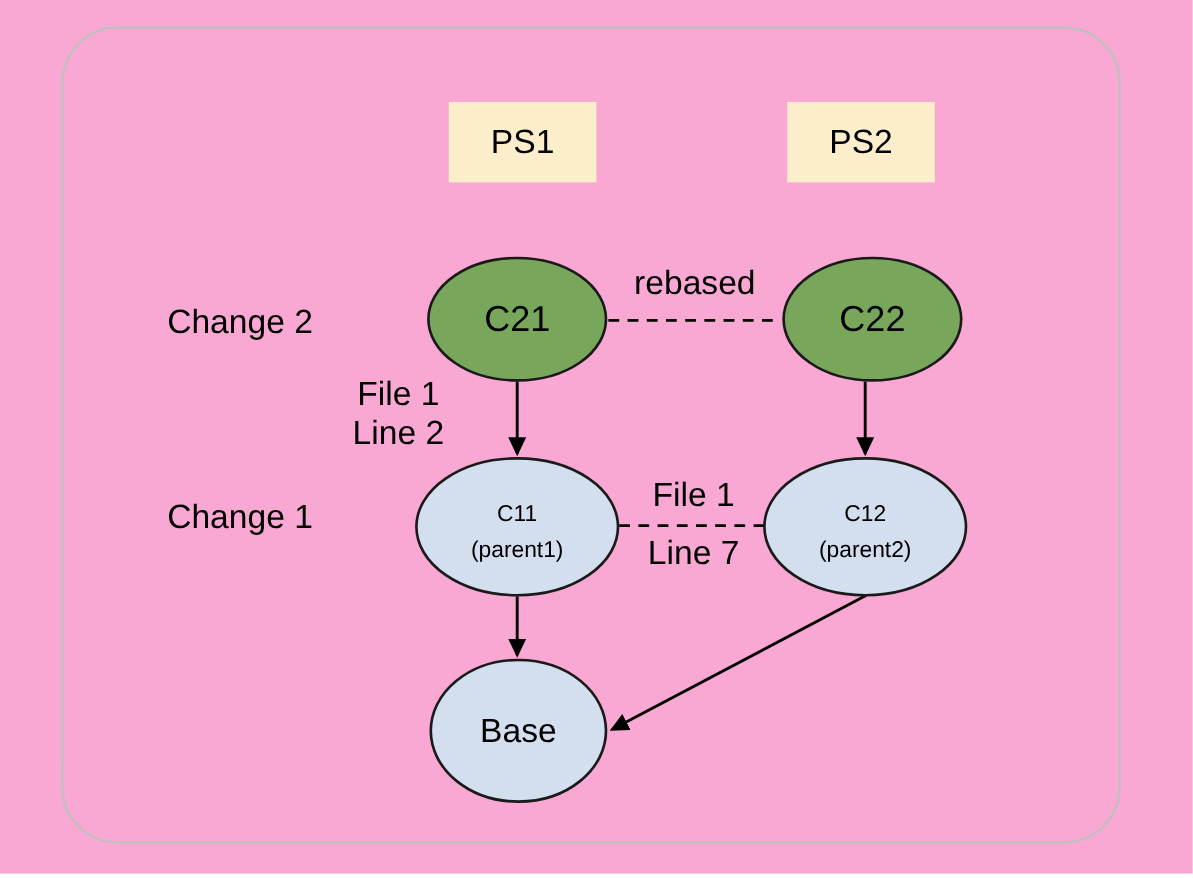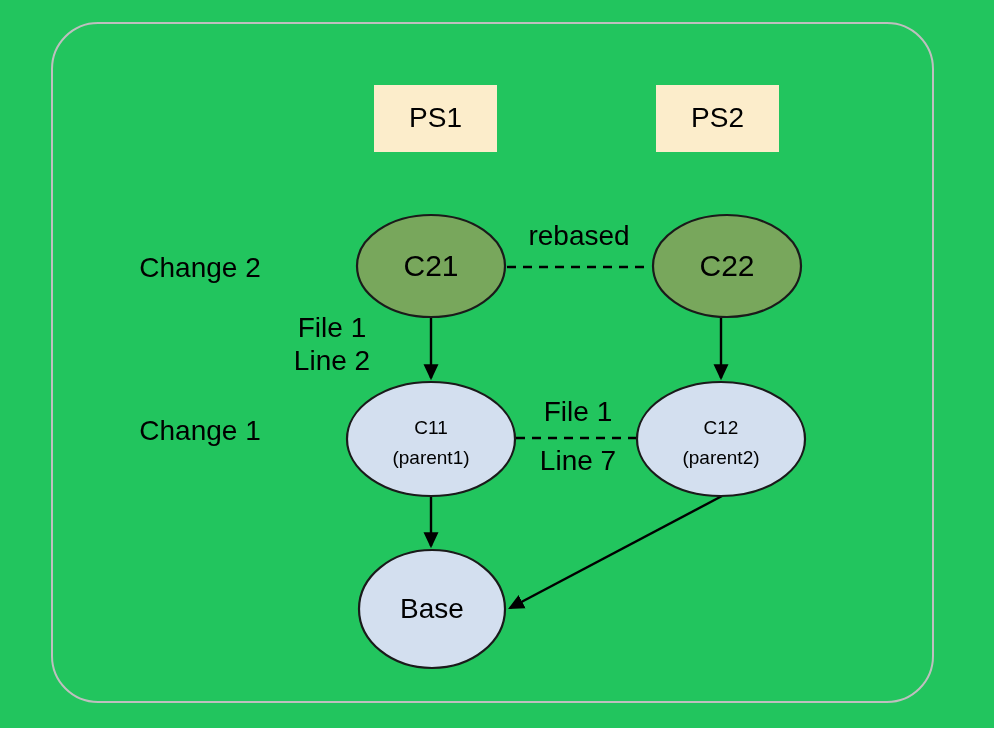--- a/index.html
+++ b/index.html
@@ -10,21 +10,21 @@
   body {
     width: 994px;
     height: 732px;
     font-family: "Liberation Sans", sans-serif;
     overflow: hidden;
   }
   #canvas {
     position: relative;
     width: 994px;
     height: 728px;
-    background: #22c55e;
+    background: #f9a8d4;
     text-decoration: underline;
   }
   svg#diagram {
     position: absolute;
     left: 0;
     top: 0;
     width: 994px;
     height: 732px;
   }
   .node-text {

